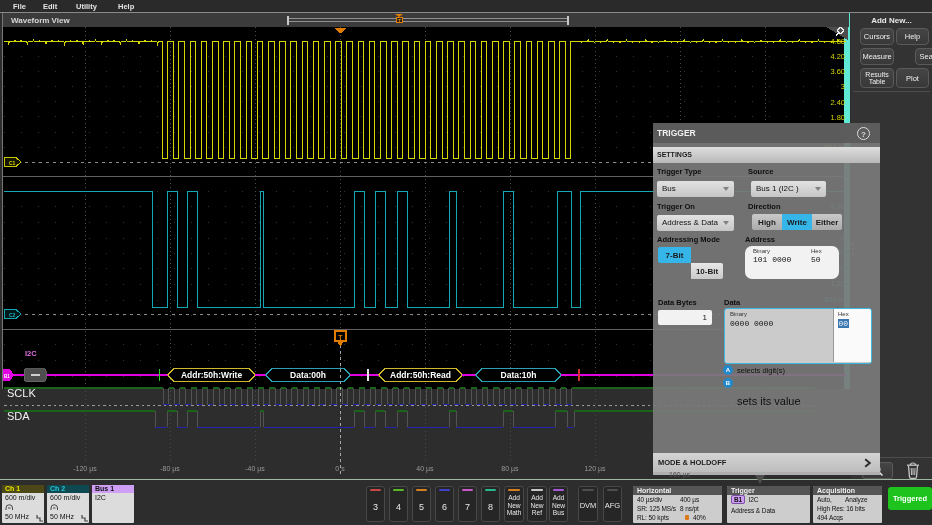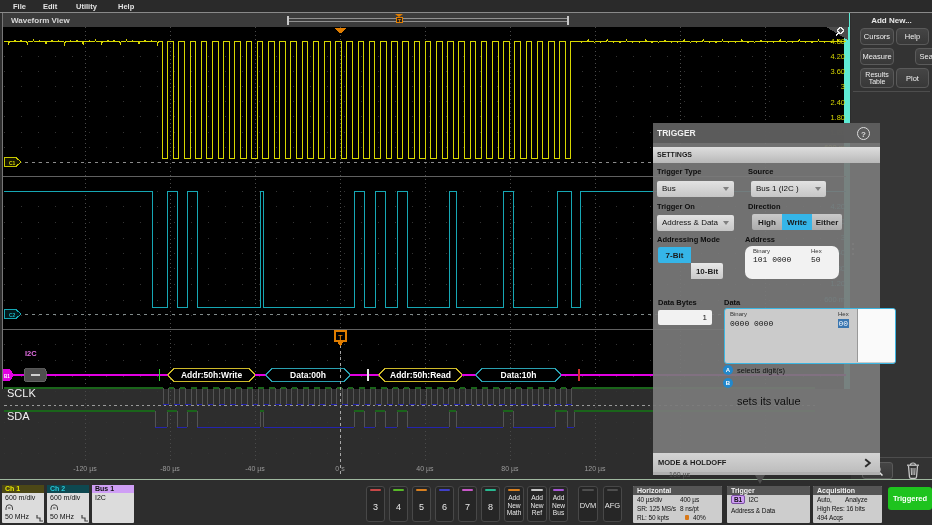--- a/index.html
+++ b/index.html
@@ -192,21 +192,21 @@
   <div class="abs" style="left:92px;top:123px;width:94px;height:33px;background:#f2f2f2;border-radius:7px;">
     <div class="abs" style="left:8px;top:1.5px;font-size:6px;color:#333;">Binary</div>
     <div class="abs" style="left:8px;top:9px;font-size:8px;color:#111;font-family:'Liberation Mono',monospace;">101 0000</div>
     <div class="abs" style="left:66px;top:1.5px;font-size:6px;color:#333;">Hex</div>
     <div class="abs" style="left:66px;top:9px;font-size:8px;color:#111;font-family:'Liberation Mono',monospace;text-align:right;">50</div>
   </div>
 
   <div class="tlabel" style="left:5px;top:175px">Data Bytes</div>
   <div class="abs" style="left:5px;top:187px;width:54px;height:15px;background:#f2f2f2;border-radius:2px;font-size:8px;color:#111;text-align:right;line-height:15px;padding-right:5px;">1</div>
   <div class="tlabel" style="left:71px;top:175px">Data</div>
-  <div class="abs" style="left:71px;top:185px;width:172px;height:56px;border:1.6px solid #3cb6e2;border-radius:3px;background:#cbcbcb;overflow:hidden;">
+  <div class="abs" style="left:71px;top:185px;width:148px;height:56px;border:1.6px solid #3cb6e2;border-radius:3px;background:#cbcbcb;overflow:hidden;">
     <div class="abs" style="right:0;top:0;width:38px;height:53px;background:#fafafa;border-left:1px solid #999;"></div>
     <div class="abs" style="left:5px;top:2px;font-size:6px;color:#333;">Binary</div>
     <div class="abs" style="left:5px;top:10px;font-size:8px;color:#111;font-family:'Liberation Mono',monospace;">0000 0000</div>
     <div class="abs" style="left:113px;top:2px;font-size:6px;color:#333;">Hex</div>
     <div class="abs" style="left:113px;top:10px;font-size:8px;color:#eef4fb;font-family:'Liberation Mono',monospace;background:#3a76b0;padding:0 0.5px;">00</div>
   </div>
   <div class="abs" style="left:70px;top:242px;width:10px;height:10px;background:#2288cc;border-radius:50%;color:#fff;font-size:6px;font-weight:bold;text-align:center;line-height:10px;">A</div>
   <div class="abs" style="left:84px;top:243px;font-size:7.5px;color:#111;">selects digit(s)</div>
   <div class="abs" style="left:70px;top:255px;width:10px;height:10px;background:#2288cc;border-radius:50%;color:#fff;font-size:6px;font-weight:bold;text-align:center;line-height:10px;">B</div>
   <div class="abs" style="left:84px;top:256px;font-size:11px;color:#111;margin-top:16px;">sets its value</div>

